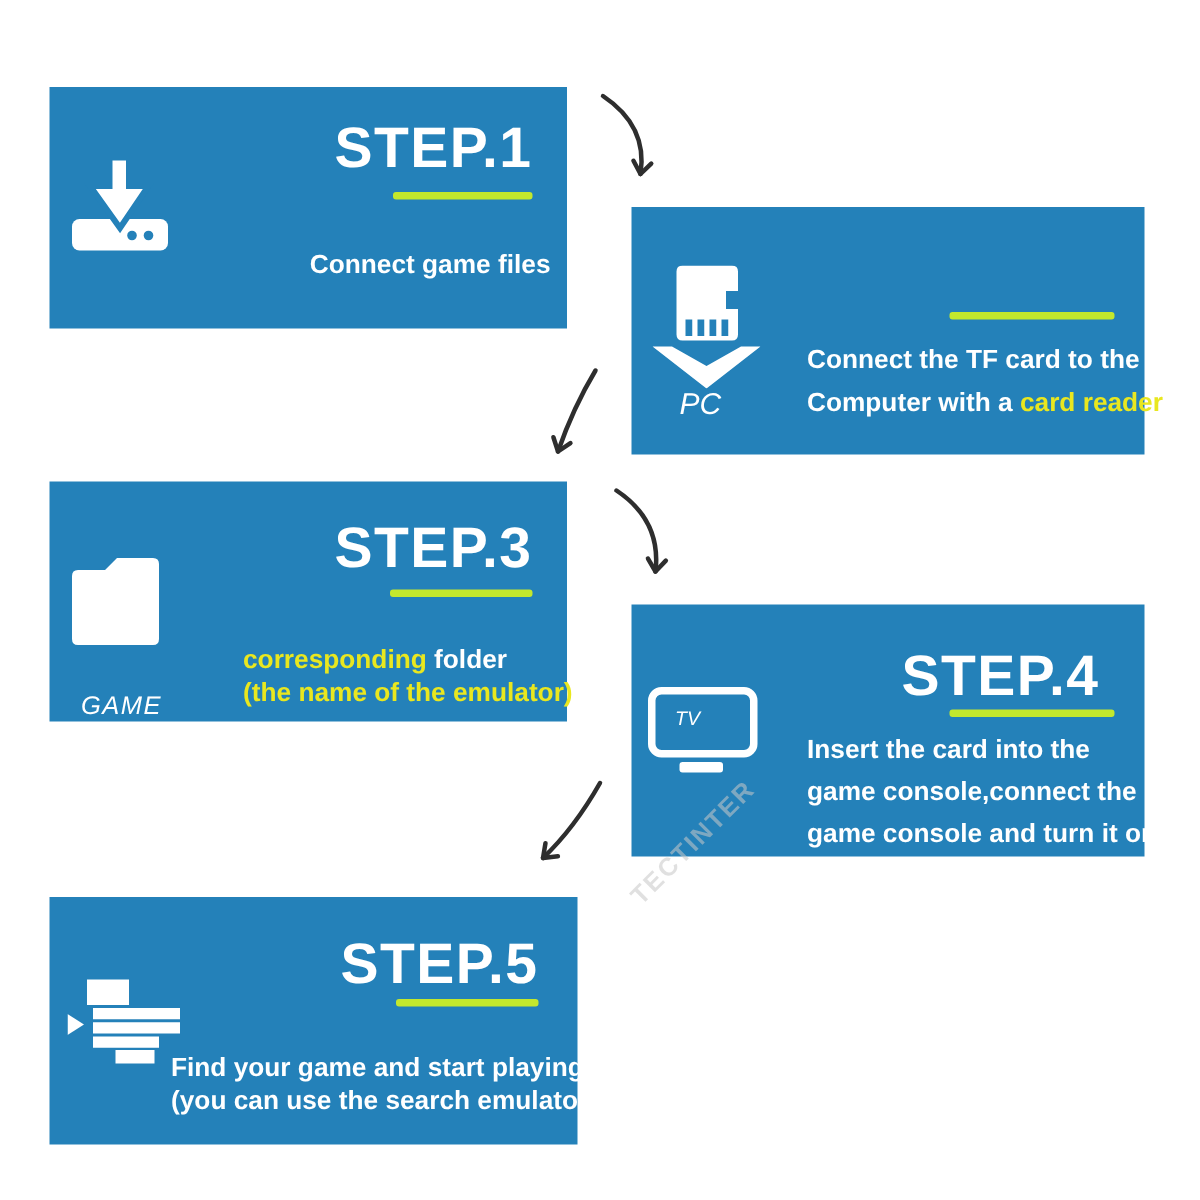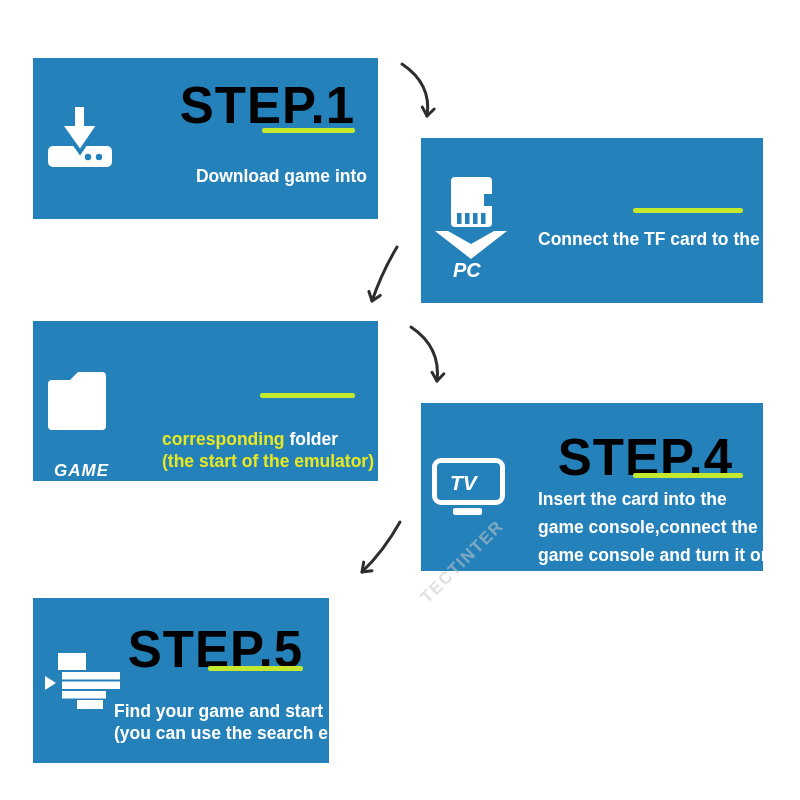--- a/index.html
+++ b/index.html
@@ -7,48 +7,48 @@
     position:relative; width:800px; height:800px;
     background:var(--background,#ffffff);
     font-family:"Liberation Sans","DejaVu Sans",sans-serif;
     overflow:hidden;
   }
   .box { position:absolute; background:var(--box-blue,#2481b9); }
   .b1{left:33px;top:58px;width:345px;height:161px}
   .b2{left:421px;top:138px;width:342px;height:165px}
   .b3{left:33px;top:321px;width:345px;height:160px}
   .b4{left:421px;top:403px;width:342px;height:168px}
-  .b5{left:33px;top:598px;width:296px;height:165px}
+  .b5{left:33px;top:598px;width:352px;height:165px}
 
-  .title { position:absolute; color:#000000; font-size:51px; font-weight:bold;
+  .title { position:absolute; color:#ffffff; font-size:38px; font-weight:bold;
            line-height:1; letter-spacing:1px; white-space:nowrap; }
   .rule  { position:absolute; height:5px; background:var(--underline-green,#c3e82d); border-radius:2px; }
   .cap   { position:absolute; margin:0; color:#fff; font-size:17.5px; font-weight:bold;
            line-height:1.2; white-space:nowrap; }
   .yellow{ color:var(--highlight-yellow,#e9e71f); }
-  .italic-label { position:absolute; color:#fff; font-weight:bold; font-style:italic; white-space:nowrap; }
+  .italic-label { position:absolute; color:#fff; font-weight:normal; font-style:italic; white-space:nowrap; }
 
   .t1{top:22px;right:23px} .r1{top:70px;right:23px;width:93px}  .c1{top:108px;right:11px}
   .t2{top:22px;right:18px} .r2{top:70px;right:20px;width:110px} .c2a{top:91px;left:117px}  .c2b{top:120px;left:117px}
   .t3{top:26px;right:23px} .r3{top:72px;right:23px;width:95px}  .c3a{top:82px;left:112px}  .c3b{top:108px;left:129px} .c3c{top:130px;left:129px}
   .t4{top:29px;right:30px} .r4{top:70px;right:20px;width:110px} .c4a{top:86px;left:117px}  .c4b{top:114px;left:117px} .c4c{top:142px;left:117px}
   .t5{top:26px;right:26px} .r5{top:68px;right:26px;width:95px}  .c5a{top:103px;left:81px}  .c5b{top:125px;left:81px}
 
   .icon { position:absolute; }
   .dl   { left:14px; top:46px; }
   .sd   { left:14px; top:39px; }
   .fold { left:15px; top:47px; }
   .gl   { left:12px; top:52px; }
   .pc   { left:32px; top:121px; font-size:20px; }
   .game { left:21px; top:108px; font-size:17px; letter-spacing:1px;margin-top:32px; }
   .tvf  { position:absolute; left:11px; top:55px; width:63px; height:37px;
           border:5px solid #fff; border-radius:9px; }
   .tvs  { position:absolute; left:32px; top:105px; width:29px; height:7px;
           background:#fff; border-radius:2px; }
-  .tvl  { left:29px; top:68px; font-size:21px; }
+  .tvl  { left:29px; top:68px; font-size:13px; }
 
   .blue-fill   { fill:var(--box-blue,#2481b9); }
   .blue-stroke { stroke:var(--box-blue,#2481b9); }
 
   .arrows { position:absolute; left:0; top:0; pointer-events:none; }
   .arrows path.flow, .ah { stroke:var(--arrow-dark,#2e2e2e); stroke-width:3;
                            fill:none; stroke-linecap:round; stroke-linejoin:round; }
 
   .watermark { position:absolute; left:408px; top:552px; transform:rotate(-45deg);
                font-size:17px; font-weight:bold; letter-spacing:1.5px;
@@ -73,45 +73,47 @@
 
   <section class="box b1">
     <svg class="icon dl" width="66" height="64" viewBox="0 0 66 64">
       <rect x="1" y="42" width="64" height="21" rx="5" fill="#fff"></rect>
       <circle class="blue-fill" cx="41" cy="53" r="3.2"></circle>
       <circle class="blue-fill" cx="52" cy="53" r="3.2"></circle>
       <path class="blue-stroke" stroke-width="4" fill="#fff" d="M26,1 h13 v19 h13 L33,48 L13,20 h13 Z"></path>
     </svg>
     <div class="title t1">STEP.1</div>
     <div class="rule r1"></div>
-    <p class="cap c1">Download game into</p>
+    <p class="cap c1">Connect game files</p>
   </section>
 
   <section class="box b2">
     <svg class="icon sd" width="72" height="82" viewBox="0 0 72 82">
       <path fill="#fff" d="M20,0 h33 q4,0 4,4 v13 h-8 v12 h8 v17 q0,4 -4,4 h-33 q-4,0 -4,-4 V4 q0,-4 4,-4 Z"></path>
       <rect class="blue-fill" x="22" y="36" width="4.5" height="11"></rect>
       <rect class="blue-fill" x="30" y="36" width="4.5" height="11"></rect>
       <rect class="blue-fill" x="38" y="36" width="4.5" height="11"></rect>
       <rect class="blue-fill" x="46" y="36" width="4.5" height="11"></rect>
       <path fill="#fff" fill-rule="evenodd" d="M0,54 H72 L36,82 Z M13,54 L36,67 L59,54 Z"></path>
     </svg>
     <div class="italic-label pc">PC</div>
     <div class="rule r2"></div>
     <p class="cap c2a">Connect the TF card to the</p>
+    <p class="cap c2b"><span>Computer with a </span><span class="yellow">card reader</span></p>
   </section>
 
   <section class="box b3">
     <svg class="icon fold" width="62" height="64" viewBox="0 0 62 64">
       <path fill="#fff" d="M4,12 H22 L30,4 H54 Q58,4 58,8 V58 Q58,62 54,62 H4 Q0,62 0,58 V16 Q0,12 4,12 Z"></path>
     </svg>
     <div class="italic-label game">GAME</div>
+    <div class="title t3">STEP.3</div>
     <div class="rule r3"></div>
     <p class="cap c3b"><span class="yellow">corresponding</span><span> folder</span></p>
-    <p class="cap c3c yellow">(the start of the emulator)</p>
+    <p class="cap c3c yellow">(the name of the emulator)</p>
   </section>
 
   <section class="box b4">
     <div class="tvf"></div>
     <div class="tvs"></div>
     <div class="italic-label tvl">TV</div>
     <div class="title t4">STEP.4</div>
     <div class="rule r4"></div>
     <p class="cap c4a">Insert the card into the</p>
     <p class="cap c4b">game console,connect the</p>

